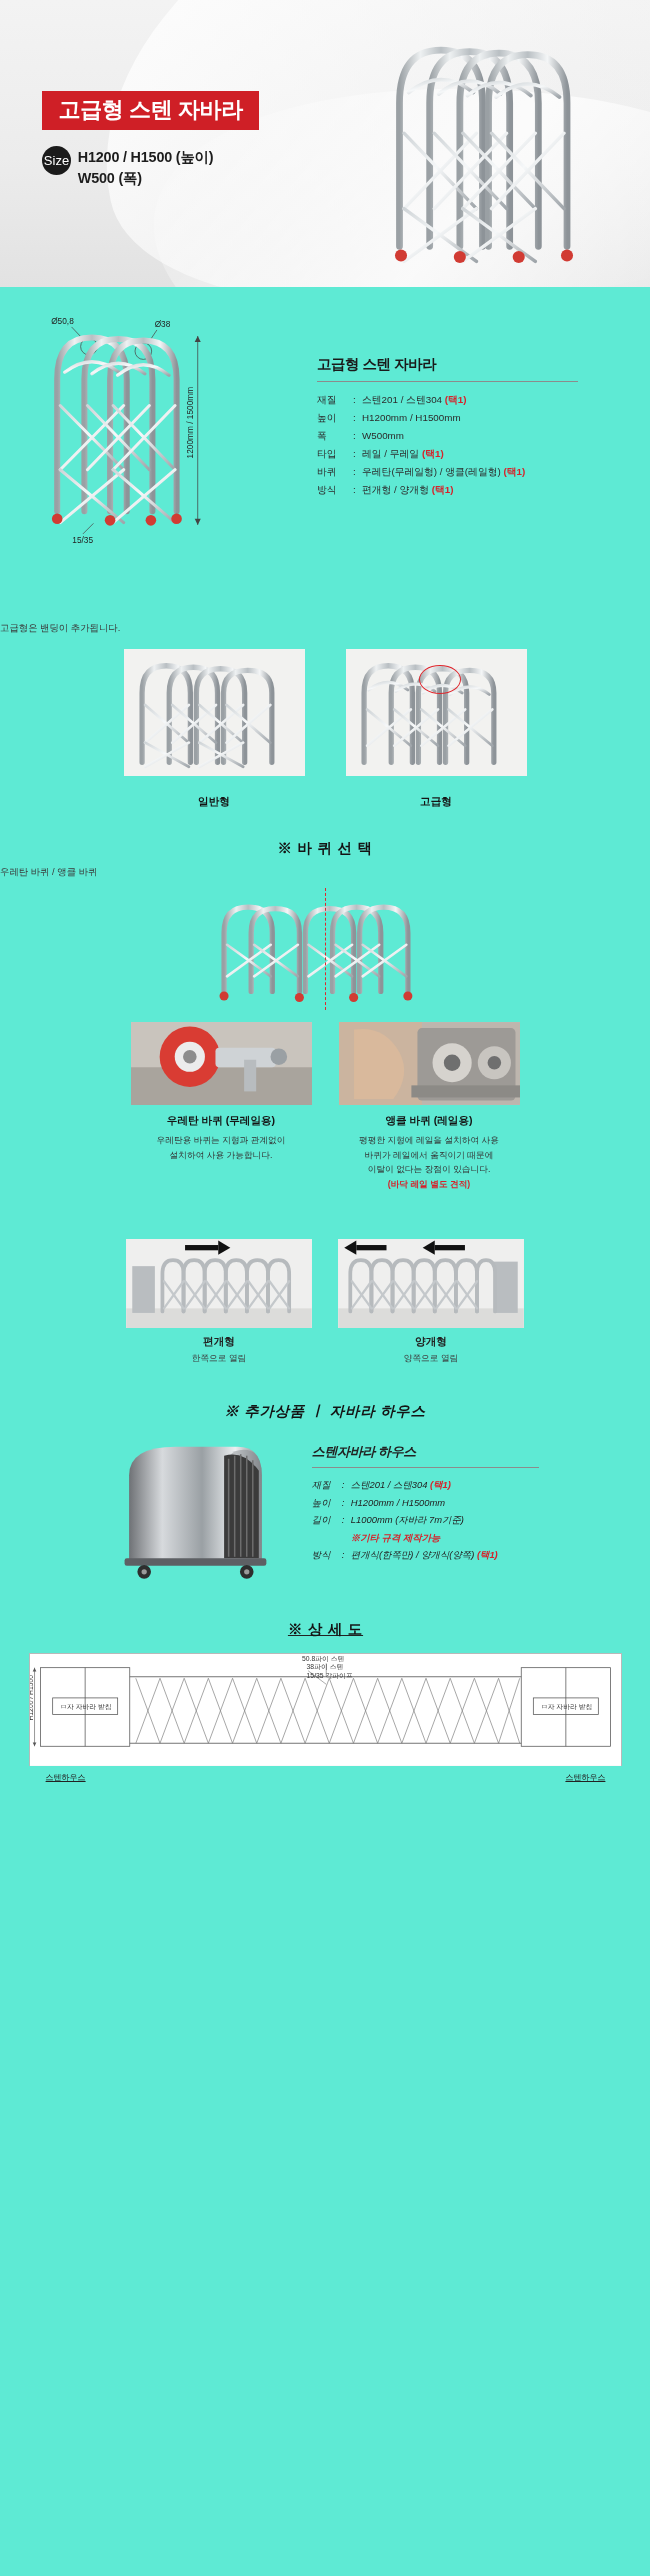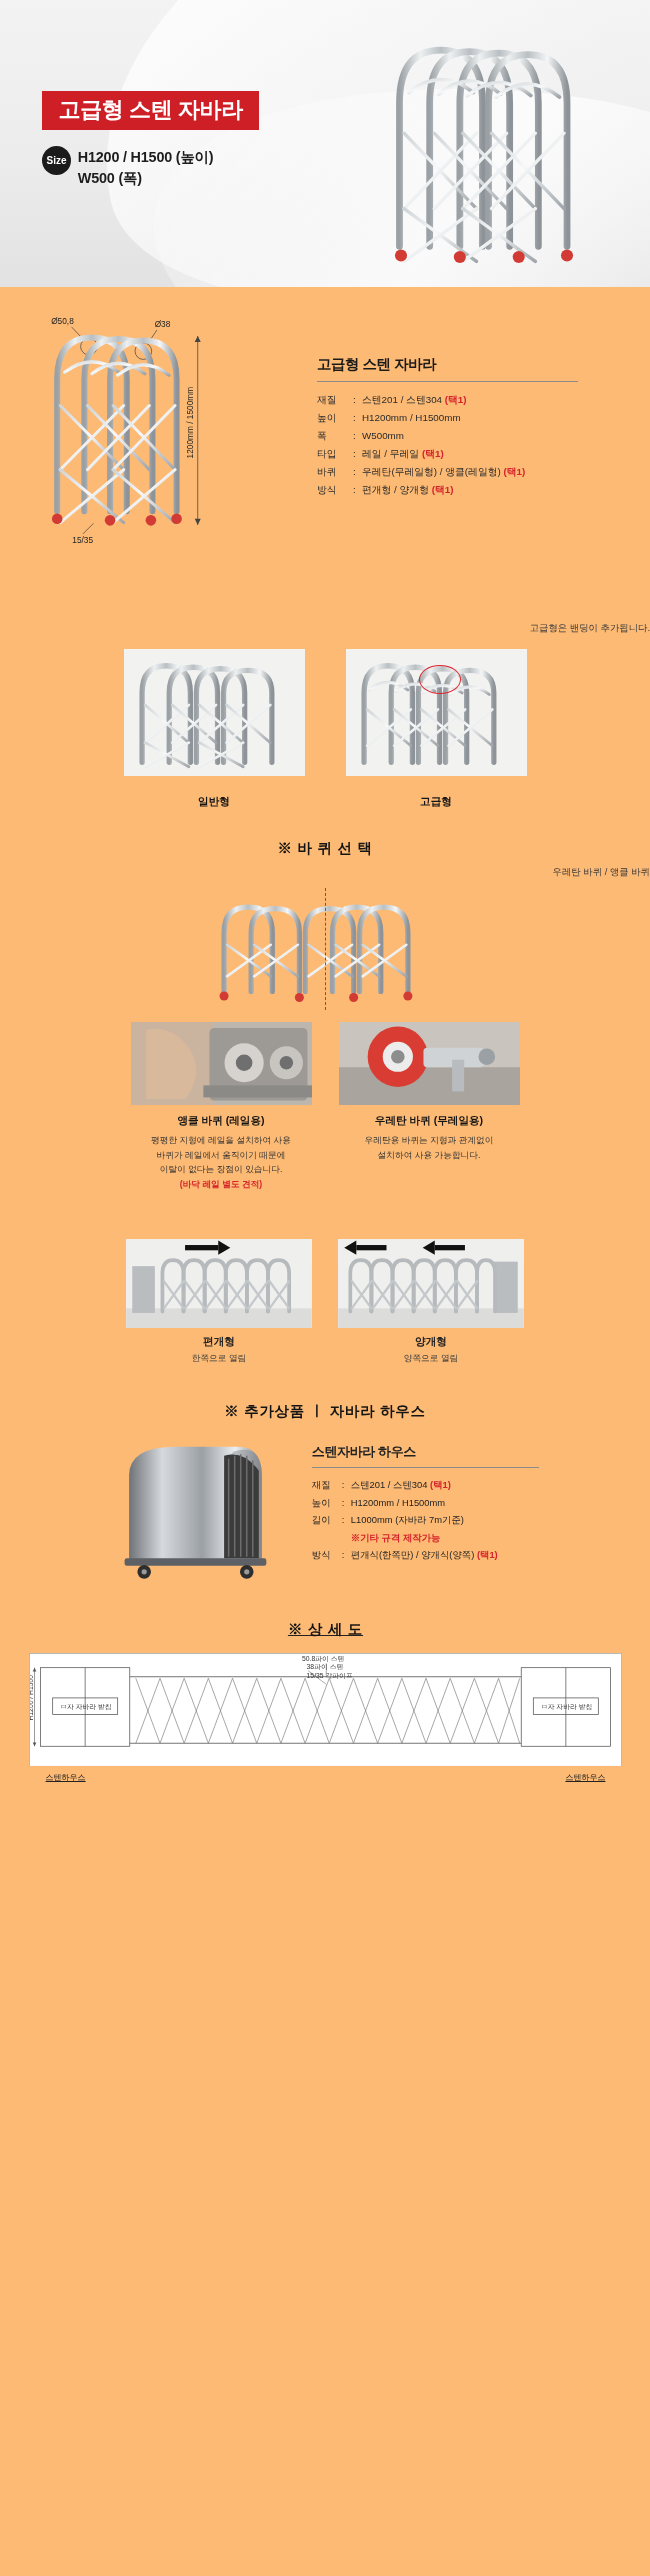--- a/index.html
+++ b/index.html
@@ -10,21 +10,21 @@
   body {
     width: 650px;
     font-family: "Liberation Sans", sans-serif;
     color: #222;
     -webkit-font-smoothing: antialiased;
   }
   .page {
     width: 650px;
     min-height: 2576px;
     position: relative;
-    background: #fdba74;
+    background: #5eead4;
     overflow: hidden;
   }
 
   
   .hero {
     position: relative;
     width: 650px;
     height: 287px;
     background: linear-gradient(180deg,#f3f3f3 0%, #ececec 55%, #e2e2e2 100%);
     overflow: hidden;
@@ -67,22 +67,22 @@
     display: flex;
     align-items: flex-start;
     gap: 6.8px;
   }
   .size-badge {
     flex: 0 0 auto;
     width: 29px; height: 29px;
     border-radius: 50%;
     background: #1b1b1b;
     color: #fff;
-    font-size: 10px;
-    font-weight: bold;
+    font-size: 13px;
+    font-weight: normal;
     display: flex; align-items: center; justify-content: center;
     margin-top: 0.8px;
   }
   .hero-spec-lines {
     font-size: 14.4px;
     font-weight: bold;
     color: #1d1d1d;
     line-height: 1.45;
     letter-spacing: -0.2px;
     padding-top: 1.5px;
@@ -141,21 +141,21 @@
   
   .sec-head {
     text-align: center;
     font-size: 14.4px;
     font-weight: bold;
     letter-spacing: 0.8px;
     color: #141414;
     margin-bottom: 7.6px;
   }
   .sec-sub {
-    text-align: right;
+    text-align: left;
     font-size: 9.4px;
     color: #3a3a3a;
     margin-bottom: 13.6px;
   }
 
   
   .cmp-section { padding: 18px 0 7.6px 0; }
   .cmp-row {
     display: flex;
     justify-content: center;
@@ -240,21 +240,21 @@
   .open-photo {
     width: 186px; height: 89px;
     position: relative;
     overflow: hidden;
     background: linear-gradient(180deg,#eeeeee,#e3e3e3);
   }
   .open-name { margin-top: 7.6px; font-size: 10.6px; font-weight: bold; }
   .open-sub { margin-top: 3.8px; font-size: 8.7px; color: #3c3c3c; }
 
   
-  .house-section { padding: 26px 0 13.6px 0; }
+  .house-section { padding: 26px 0 13.6px 0; font-style: italic; }
   .house-body {
     display: flex;
     justify-content: center;
     gap: 19.7px;
     margin-top: 12px;
     align-items: flex-start;
   }
   .house-photo {
     width: 181px; height: 148px;
     position: relative;
@@ -581,54 +581,54 @@
           <circle cx="270" cy="138" r="6" fill="#d13b33"></circle>
         </g>
       </svg>
       <div class="wheel-dash"></div>
     </div>
 
     <div class="wheel-cols">
       <div class="wheel-col">
         <div class="wheel-photo">
           <svg width="181" height="83" viewBox="0 0 240 110">
+            <rect width="240" height="110" fill="#c9c4bd"></rect>
+            <rect x="0" y="60" width="240" height="50" fill="#a9a49d"></rect>
+            <circle cx="78" cy="46" r="40" fill="#d93c33"></circle>
+            <circle cx="78" cy="46" r="20" fill="#ececec"></circle>
+            <circle cx="78" cy="46" r="9" fill="#8d8d8d"></circle>
+            <rect x="112" y="34" width="80" height="26" rx="5" fill="#cfd3d6"></rect>
+            <rect x="150" y="50" width="16" height="42" fill="#b8bcbf"></rect>
+            <circle cx="196" cy="46" r="11" fill="#9aa0a4"></circle>
+          </svg>
+        </div>
+        <div class="wheel-name">우레탄 바퀴 (무레일용)</div>
+        <div class="wheel-desc" style="white-space:pre-line">우레탄용 바퀴는 지형과 관계없이
+설치하여 사용 가능합니다.</div>
+      </div>
+
+      <div class="wheel-col">
+        <div class="wheel-photo">
+          <svg width="181" height="83" viewBox="0 0 240 110">
             <rect width="240" height="110" fill="#bdb6ae"></rect>
             <path d="M0 0 H110 V110 H0 Z" fill="#cbb49f"></path>
             <path d="M20 10 q40 -6 60 30 q16 30 -8 62 H20 Z" fill="#d9b99c"></path>
             <rect x="104" y="8" width="130" height="96" rx="6" fill="#9d9a96"></rect>
             <circle cx="150" cy="54" r="26" fill="#d6d3ce"></circle>
             <circle cx="150" cy="54" r="11" fill="#6f6f6f"></circle>
             <circle cx="206" cy="54" r="22" fill="#c8c5c0"></circle>
             <circle cx="206" cy="54" r="9" fill="#6f6f6f"></circle>
             <rect x="96" y="84" width="144" height="16" fill="#8c8a86"></rect>
           </svg>
         </div>
         <div class="wheel-name">앵클 바퀴 (레일용)</div>
         <div class="wheel-desc" style="white-space:pre-line">평평한 지형에 레일을 설치하여 사용
 바퀴가 레일에서 움직이기 때문에
 이탈이 없다는 장점이 있습니다.</div>
         <div class="wheel-note">(바닥 레일 별도 견적)</div>
-      </div>
-
-      <div class="wheel-col">
-        <div class="wheel-photo">
-          <svg width="181" height="83" viewBox="0 0 240 110">
-            <rect width="240" height="110" fill="#c9c4bd"></rect>
-            <rect x="0" y="60" width="240" height="50" fill="#a9a49d"></rect>
-            <circle cx="78" cy="46" r="40" fill="#d93c33"></circle>
-            <circle cx="78" cy="46" r="20" fill="#ececec"></circle>
-            <circle cx="78" cy="46" r="9" fill="#8d8d8d"></circle>
-            <rect x="112" y="34" width="80" height="26" rx="5" fill="#cfd3d6"></rect>
-            <rect x="150" y="50" width="16" height="42" fill="#b8bcbf"></rect>
-            <circle cx="196" cy="46" r="11" fill="#9aa0a4"></circle>
-          </svg>
-        </div>
-        <div class="wheel-name">우레탄 바퀴 (무레일용)</div>
-        <div class="wheel-desc" style="white-space:pre-line">우레탄용 바퀴는 지형과 관계없이
-설치하여 사용 가능합니다.</div>
       </div>
     </div>
   </section>
 
   <section class="open-section">
 
     <div class="open-cols">
       <div class="open-col">
         <div class="open-photo">
           <svg width="186" height="89" viewBox="0 0 246 118">

